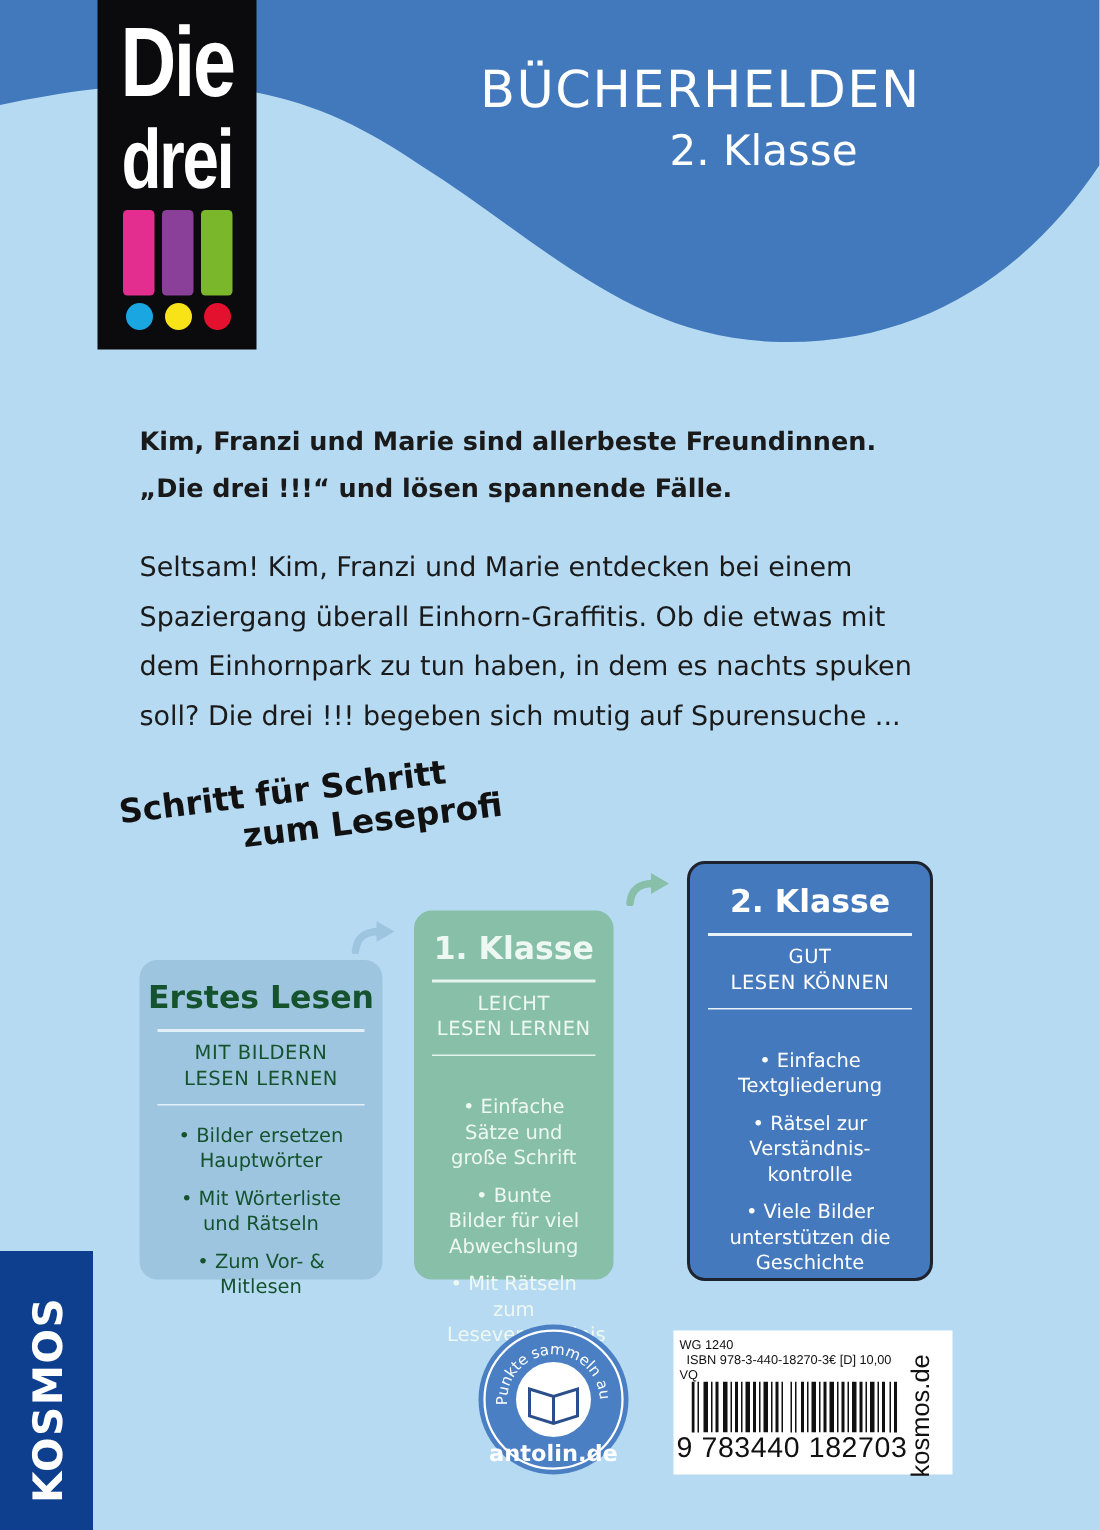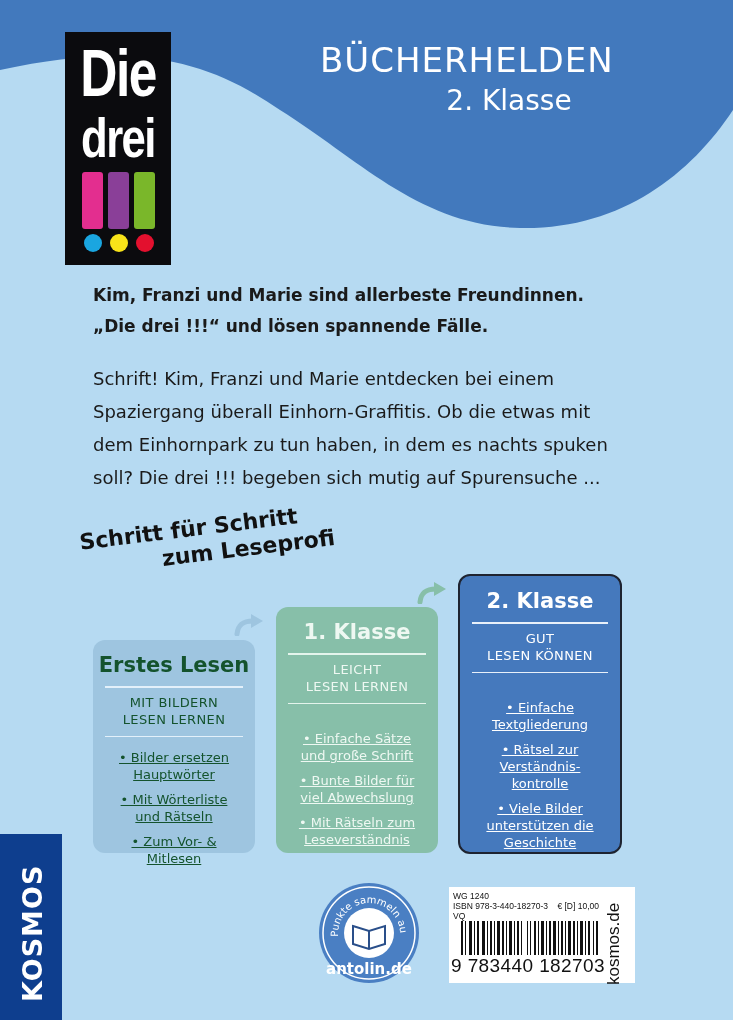--- a/index.html
+++ b/index.html
@@ -9,21 +9,20 @@
     font-family: "DejaVu Sans", sans-serif;
     position: relative;
     color: #1a1a1a;
   }
   .wave {
     position: absolute; left: 0; top: 0; width: 733px; height: 240px;
   }
   .logo {
     position: absolute; left: 65px; top: 0; width: 106px; height: 233px;
     background: #0b0b0e;
-    margin-top: 32px;
   }
   .logo .word {
     position: absolute; left: 0; width: 106px; text-align: center;
     color: #fff; font-family: "Liberation Sans", sans-serif; font-weight: bold;
     letter-spacing: -2px; transform: scaleX(0.78); transform-origin: center;
   }
   .logo .w1 { top: 8px; font-size: 66px; line-height: 66px; }
   .logo .w2 { top: 78px; font-size: 56px; line-height: 56px; }
   .bang { position: absolute; width: 21px; border-radius: 3px; }
   .dot { position: absolute; width: 18px; height: 18px; border-radius: 50%; }
@@ -54,40 +53,40 @@
   }
   .steps-slogan .l2 { padding-left: 80px; display: block; }
   .steps-slogan .l1 { display: block; }
 
   .card {
     position: absolute; border-radius: 12px; text-align: center;
   }
   .card .ttl { font-weight: bold; font-size: 21px; padding-top: 12px; line-height: 26px; }
   .card .rule { height: 1.5px; margin: 8px 12px 6px 12px; }
   .card .sub { font-size: 13px; line-height: 17px; letter-spacing: 0.4px; }
-  .card ul { list-style: none; padding: 0 22px; text-decoration: underline; }
+  .card ul { list-style: none; padding: 0 22px; }
   .card li { font-size: 13px; line-height: 17px; margin-bottom: 8px; }
 
   .card1 { left: 93px; top: 640px; width: 162px; height: 213px; background: #9ec5e0; color: #14532d; }
   .card1 .rule { background: #e3f0fa; }
-  .card2 { left: 276px; top: 607px; width: 162px; height: 246px; background: #87bfa9; color: #eef8f2; }
+  .card2 { left: 276px; top: 607px; width: 133px; height: 246px; background: #87bfa9; color: #eef8f2; }
   .card2 .rule { background: #e4f4ec; }
   .card3 { left: 458px; top: 574px; width: 164px; height: 280px; background: #4579bd; color: #ffffff; border: 2px solid #1e2330; }
   .card3 .rule { background: #e8f0fa; }
 
   .arrow { position: absolute; width: 30px; height: 22px; }
 
   .antolin { position: absolute; left: 318px; top: 882px; width: 102px; height: 102px; }
 
   .barcode-box {
     position: absolute; left: 449px; top: 887px; width: 186px; height: 96px; background: #fff;
     font-family: "Liberation Sans", sans-serif; font-size: 8.5px; color: #111;
   }
   .barcode-box .meta { position: absolute; left: 4px; top: 4px; line-height: 10px; width: 150px; }
-  .barcode-box .meta .row { display: flex; justify-content: space-between; padding-right: 4px; }
+  .barcode-box .meta .row { display: flex; justify-content: center; padding-right: 4px; }
   .barcode-box .bars { position: absolute; left: 12px; top: 34px; width: 138px; height: 42px; }
   .barcode-box .num { position: absolute; left: 2px; top: 68px; font-size: 19px; letter-spacing: 0.4px; background: #fff; line-height: 22px; padding-right: 2px; }
   .kosmos-url {
     position: absolute; left: 604px; top: 985px; transform: rotate(-90deg); transform-origin: left top;
     font-family: "Liberation Sans", sans-serif; font-size: 17px; color: #111; width: 100px;
   }
   .kosmos-side {
     position: absolute; left: 0; top: 834px; width: 62px; height: 186px; background: #0e3e8e;
   }
   .kosmos-side span {
@@ -116,21 +115,21 @@
 
 <div class="series-title">BÜCHERHELDEN</div>
 <div class="series-sub">2. Klasse</div>
 
 <div class="teaser">
   <div>Kim, Franzi und Marie sind allerbeste Freundinnen.</div>
   <div>„Die drei !!!“ und lösen spannende Fälle.</div>
 </div>
 
 <div class="blurb">
-  <div>Schrift! Kim, Franzi und Marie entdecken bei einem</div>
+  <div>Seltsam! Kim, Franzi und Marie entdecken bei einem</div>
   <div>Spaziergang überall Einhorn-Graffitis. Ob die etwas mit</div>
   <div>dem Einhornpark zu tun haben, in dem es nachts spuken</div>
   <div>soll? Die drei !!! begeben sich mutig auf Spurensuche ...</div>
 </div>
 
 <div class="steps-slogan">
   <span class="l1">Schritt für Schritt</span>
   <span class="l2">zum Leseprofi</span>
 </div>
 

